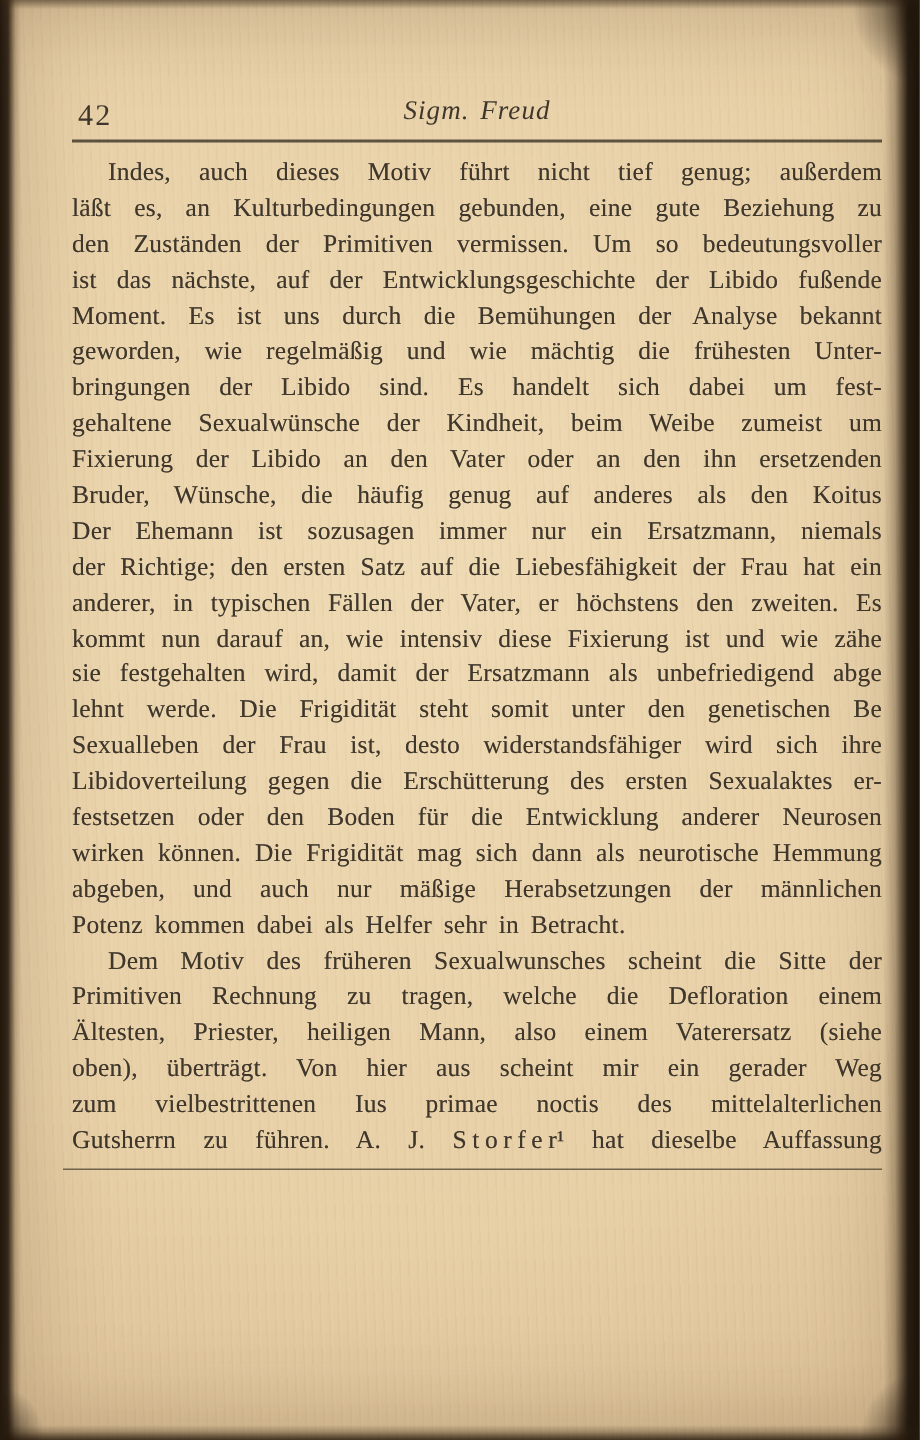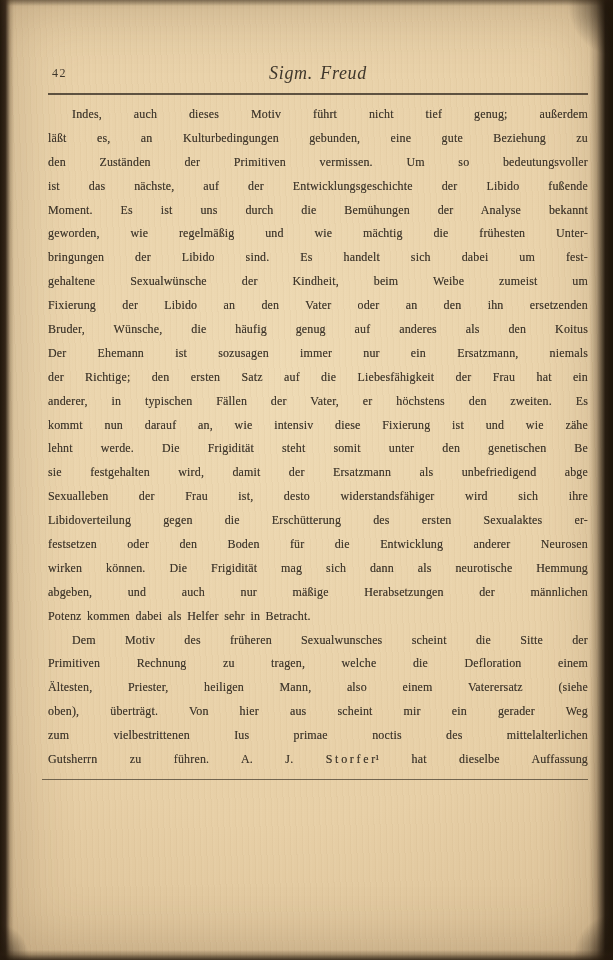--- a/index.html
+++ b/index.html
@@ -21,26 +21,26 @@
   .texture {
     position:absolute; inset:0; z-index:1; pointer-events:none;
     background:repeating-linear-gradient(88deg,
       rgba(140,105,60,0.045) 0 1px,
       rgba(255,245,220,0.035) 1px 3px,
       rgba(0,0,0,0) 3px 6px);
   }
   .content { position:absolute; left:48px; top:0; width:540px; z-index:2; }
 
   .header { position:relative; margin-top:63px; height:26px; text-align:center; }
-  .pagenum { position:absolute; left:4px; top:3px; font-size:12px; letter-spacing:1.5px; }
+  .pagenum { position:absolute; left:4px; top:3px; font-size:20px; letter-spacing:1.5px; }
   .runhead { font-style:italic; font-size:18px; letter-spacing:0.7px; word-spacing:2px; }
 
   .header-rule { margin-top:4px; height:2px; background:var(--rule, #4a4032); opacity:0.88; }
 
-  .body-text { margin-top:8px; font-size:12px; }
+  .body-text { margin-top:8px; font-size:17px; }
   .line {
     height:23.9px; line-height:23.9px;
     text-align:justify; text-align-last:justify;
     letter-spacing:0.15px;
     overflow:hidden;
     text-shadow:0 0 0.4px rgba(63,55,44,0.55);
   }
   .line.indent { text-indent:24px; }
   .line.end { text-align-last:left; word-spacing:0.2em; }
 
@@ -94,22 +94,22 @@
           <div class="line">Moment. Es ist uns durch die Bemühungen der Analyse bekannt</div>
           <div class="line">geworden, wie regelmäßig und wie mächtig die frühesten Unter-</div>
           <div class="line">bringungen der Libido sind. Es handelt sich dabei um fest-</div>
           <div class="line">gehaltene Sexualwünsche der Kindheit, beim Weibe zumeist um</div>
           <div class="line">Fixierung der Libido an den Vater oder an den ihn ersetzenden</div>
           <div class="line">Bruder, Wünsche, die häufig genug auf anderes als den Koitus</div>
           <div class="line">Der Ehemann ist sozusagen immer nur ein Ersatzmann, niemals</div>
           <div class="line">der Richtige; den ersten Satz auf die Liebesfähigkeit der Frau hat ein</div>
           <div class="line">anderer, in typischen Fällen der Vater, er höchstens den zweiten. Es</div>
           <div class="line">kommt nun darauf an, wie intensiv diese Fixierung ist und wie zähe</div>
+          <div class="line">sie festgehalten wird, damit der Ersatzmann als unbefriedigend abge</div>
           <div class="line">lehnt werde. Die Frigidität steht somit unter den genetischen Be</div>
-          <div class="line">sie festgehalten wird, damit der Ersatzmann als unbefriedigend abge</div>
           <div class="line">Sexualleben der Frau ist, desto widerstandsfähiger wird sich ihre</div>
           <div class="line">Libidoverteilung gegen die Erschütterung des ersten Sexualaktes er-</div>
           <div class="line">festsetzen oder den Boden für die Entwicklung anderer Neurosen</div>
           <div class="line">wirken können. Die Frigidität mag sich dann als neurotische Hemmung</div>
           <div class="line">abgeben, und auch nur mäßige Herabsetzungen der männlichen</div>
           <div class="line end">Potenz kommen dabei als Helfer sehr in Betracht.</div>
         </div>
       <div class="para">
           <div class="line indent">Dem Motiv des früheren Sexualwunsches scheint die Sitte der</div>
           <div class="line">Primitiven Rechnung zu tragen, welche die Defloration einem</div>

